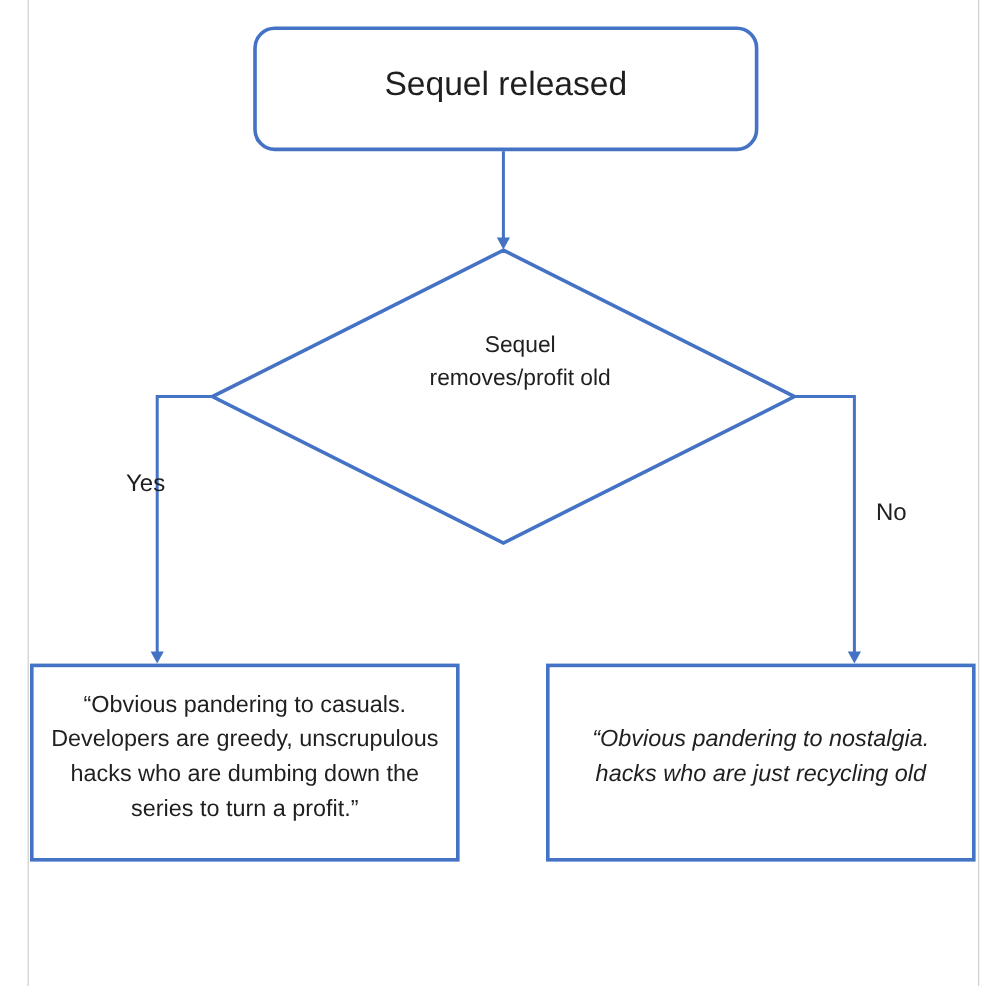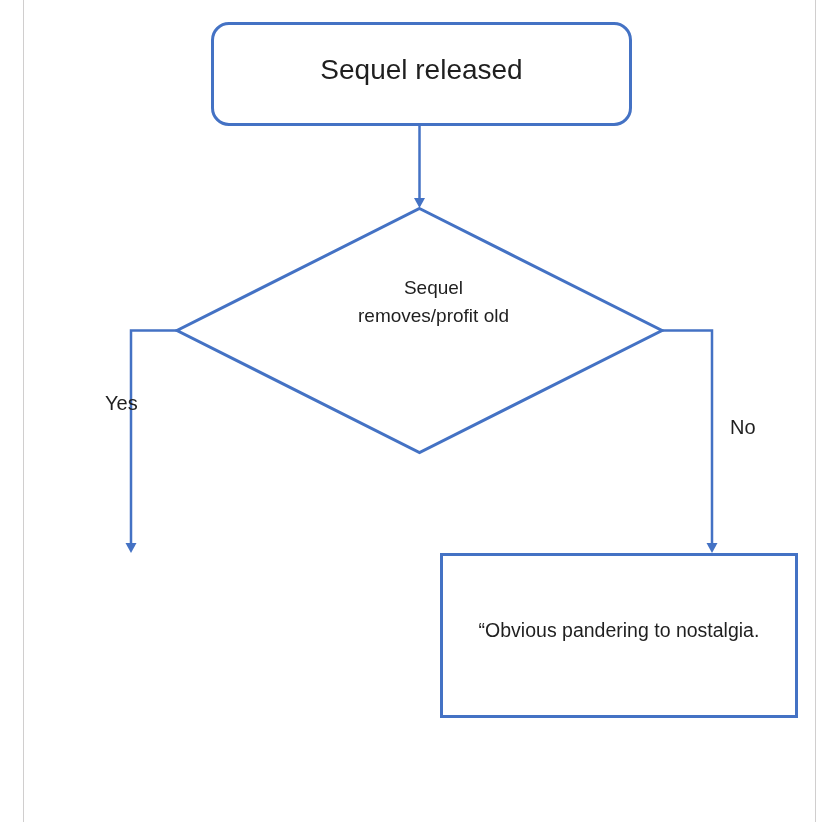--- a/index.html
+++ b/index.html
@@ -49,21 +49,21 @@
   }
   .node.start .label { transform: translateY(-4px); }
 
   .node.outcome {
     top: 553px;
     width: 358px; height: 165px;
     font-size: 19.5px;
     line-height: 29px;
   }
   .node.outcome.yes { left: 25px; }
-  .node.outcome.no  { left: 440px; }
+  .node.outcome.no  { left: 455px; font-style: italic; }
   .node.outcome .inner { transform: translateY(-5px); }
 
   .decision-text {
     position: absolute;
     left: 283px; top: 274px;
     width: 301px;
     text-align: center;
     font-size: 19px;
     line-height: 28px;
   }
@@ -103,20 +103,29 @@
   </div>
 
   <div class="decision-text">
     <span class="tline">Sequel</span>
     <span class="tline">removes/profit old</span>
   </div>
 
   <span class="branch-label yes">Yes</span>
   <span class="branch-label no">No</span>
 
+  <div class="node outcome yes">
+    <div class="inner">
+      <span class="tline">“Obvious pandering to casuals.</span>
+      <span class="tline">Developers are greedy, unscrupulous</span>
+      <span class="tline">hacks who are dumbing down the</span>
+      <span class="tline">series to turn a profit.”</span>
+    </div>
+  </div>
 
   <div class="node outcome no">
     <div class="inner">
       <span class="tline">“Obvious pandering to nostalgia.</span>
+      <span class="tline">hacks who are just recycling old</span>
     </div>
   </div>
 
 </div>
 
 </body></html>

